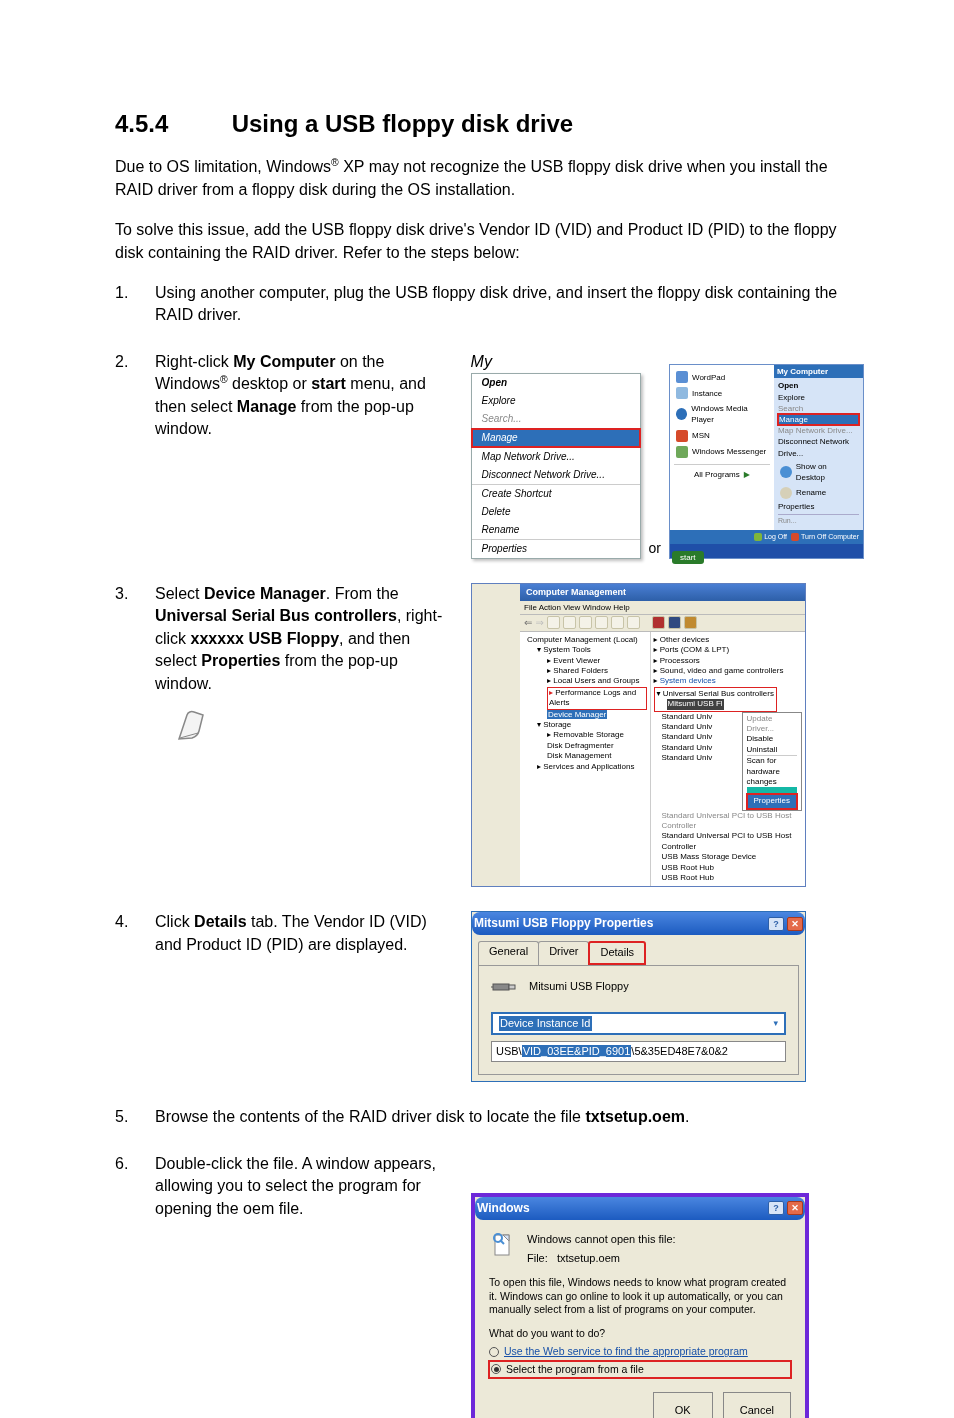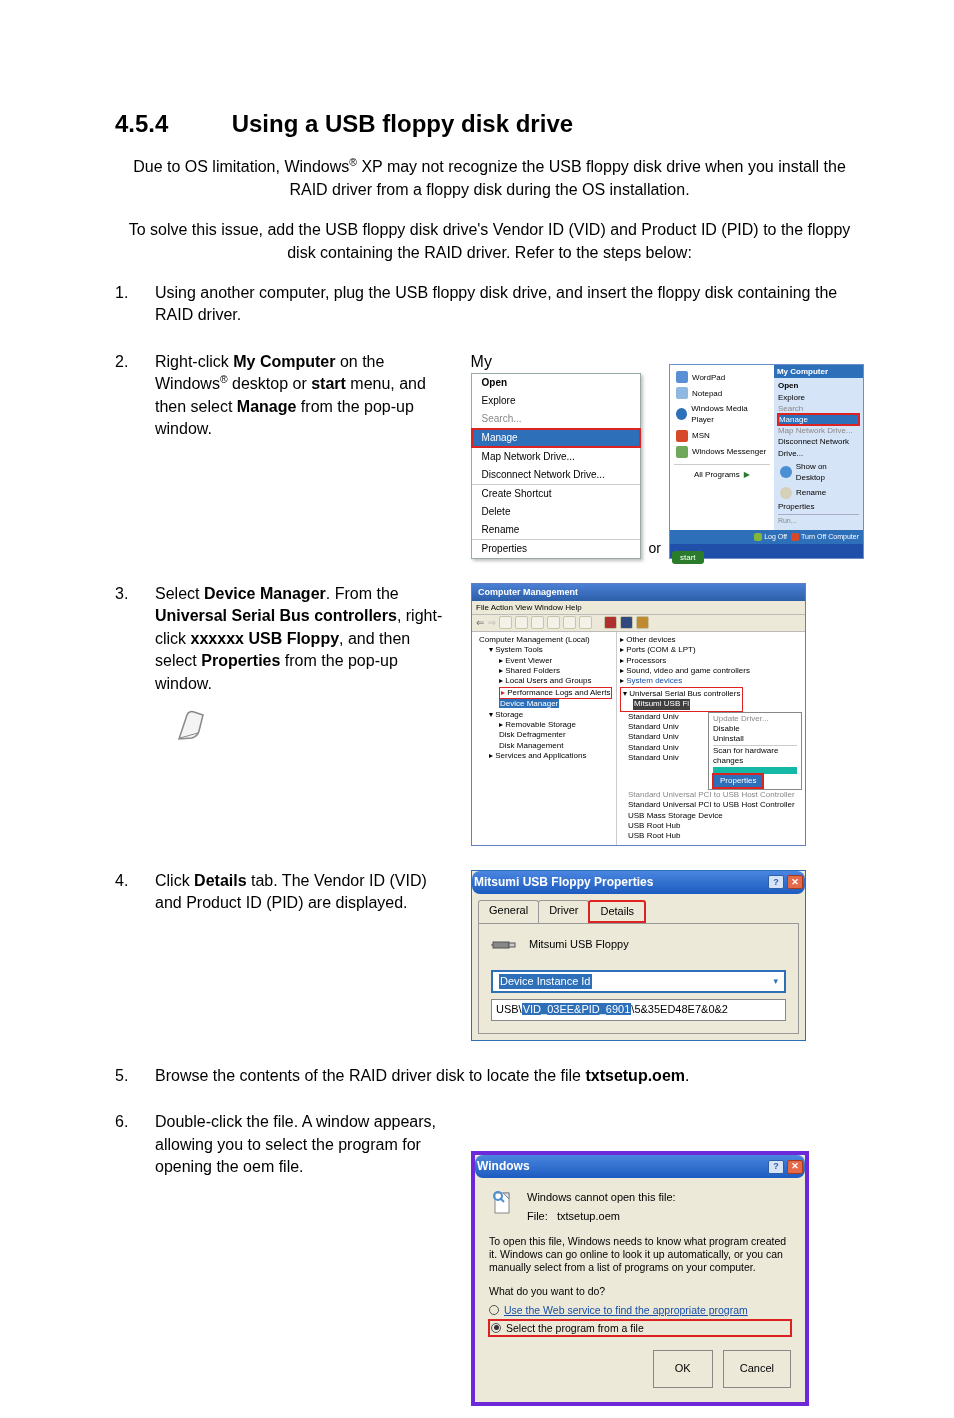--- a/index.html
+++ b/index.html
@@ -17,21 +17,20 @@
     font-family: Arial, Helvetica, sans-serif;
     font-size: 24px;
     font-weight: bold;
     margin-bottom: 18px;
   }
   .section-number { display: inline-block; width: 110px; }
   .para {
     font-size: 16px;
     line-height: 1.4;
     margin: 0 0 18px 0;
-    text-align: center;
   }
   sup { font-size: 0.65em; vertical-align: super; }
   ol.steps {
     list-style: none;
     padding: 0;
     margin: 0;
     counter-reset: step;
   }
   ol.steps > li {
     position: relative;
@@ -79,21 +78,21 @@
     background: #fff;
     font-size: 10px;
     box-shadow: 2px 2px 3px rgba(0,0,0,.25);
   }
   .ctx-item { padding: 2px 10px; }
   .ctx-item.sep { border-top: 1px solid #ccc; }
   .ctx-item.bold { font-weight: bold; }
   .ctx-item.sel { background: #2d6fb8; color: #fff; }
   .red-box-outline { outline: 2px solid #d22; outline-offset: -1px; }
 
-  .ctx-group { position: relative; }
+  .ctx-group { position: relative; font-style: italic; }
 
   
   .start-menu {
     width: 195px;
     border: 1px solid #6a8fc9;
     background: #fff;
   }
   .start-row { display: flex; }
   .sleft {
     width: 105px;
@@ -125,20 +124,21 @@
   .sbottom .btn .bic.red { background: #d64a2a; }
   .taskbar { background: #1f4fa8; height: 14px; }
   .start-btn { display: inline-block; background: #2a7b2a; color: #fff; font-size: 8px; padding: 1px 8px; border-radius: 3px; margin: 1px 2px; }
 
   
   .compmgmt {
     width: 335px;
     border: 1px solid #5f7fbf;
     font-size: 9px;
     background: #ece9d8;
+    padding-left: 48px;
   }
   .cm-title {
     background: linear-gradient(#4a7fd4, #2d5fa8);
     color: #fff; font-weight: bold; padding: 2px 6px;
   }
   .cm-menu { background: #ece9d8; border-bottom: 1px solid #bbb; padding: 1px 4px; font-size: 8px; }
   .cm-tool {
     background: #ece9d8; border-bottom: 1px solid #bbb; padding: 1px 4px;
     display: flex; align-items: center; gap: 3px;
   }
@@ -272,21 +272,21 @@
 
             <div class="start-menu">
               <div class="start-row">
                 <div class="sleft">
                   <div class="sitem">
                       <span class="sicon" style="background:#5a8fd4"></span>
                       <span>WordPad</span>
                     </div>
                   <div class="sitem">
                       <span class="sicon" style="background:#8fb9e0"></span>
-                      <span>Notepad</span>
+                      <span>Instance</span>
                     </div>
                   <div class="sitem">
                       <span class="sicon" style="background:#2d6fb8; border-radius:50%"></span>
                       <span>Windows Media Player</span>
                     </div>
                   <div class="sitem">
                       <span class="sicon" style="background:#d64a2a"></span>
                       <span>MSN</span>
                     </div>
                   <div class="sitem">

